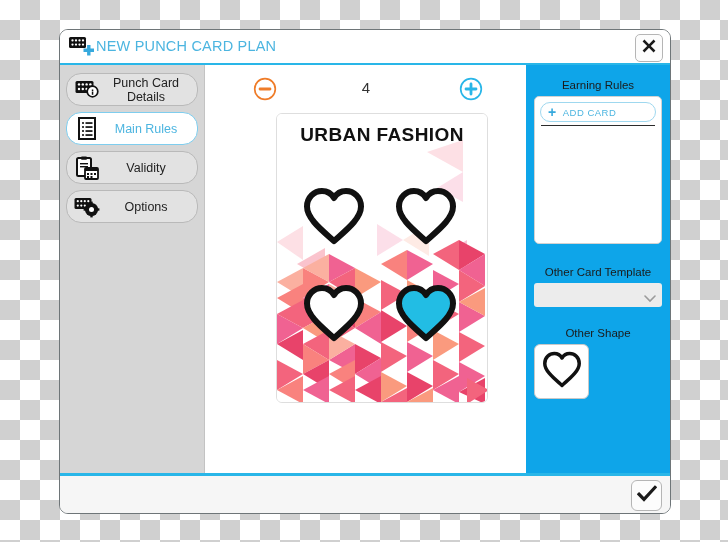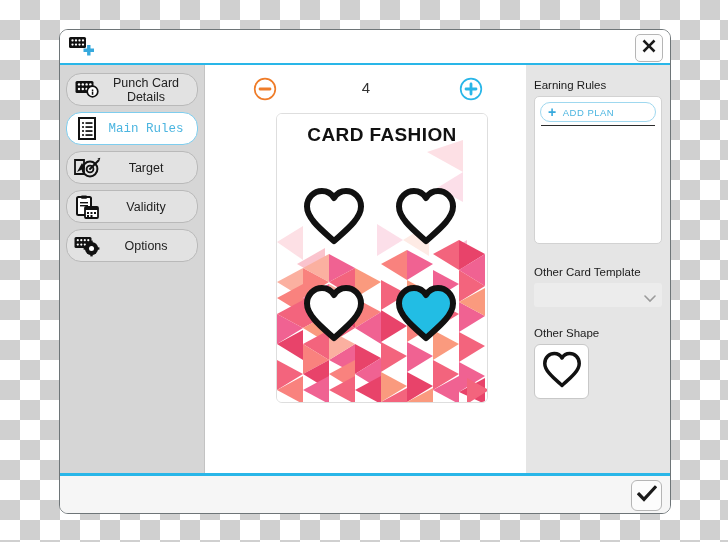--- a/index.html
+++ b/index.html
@@ -82,21 +82,20 @@
     border: 1px solid #b9b9b9;
     border-radius: 15px;
     box-sizing: border-box;
     display: flex;
     align-items: center;
     cursor: pointer;
   }
   .side-item.selected {
     background: #ffffff;
     border: 1px solid #7ecdee;
-    font-family: Liberation Mono, monospace;
   }
   .side-ico {
     width: 30px; height: 24px;
     margin-left: 6px;
     flex: 0 0 auto;
     display: flex; align-items: center; justify-content: center;
   }
   .side-label {
     flex: 1;
     text-align: center;
@@ -171,23 +170,24 @@
   .hs1 { left: 26px; top: 73px; }
   .hs2 { left: 118px; top: 73px; }
   .hs3 { left: 26px; top: 170px; }
   .hs4 { left: 118px; top: 170px; }
 
   
   .right {
     position: absolute;
     left: 466px; top: 35px;
     width: 146px; height: 408px;
-    background: #e5e5e5;
+    background: #0ea5e9;
     box-sizing: border-box;
     padding: 14px 10px 0 8px;
+    text-align: center;
   }
   .field-label {
     font-size: 11.5px;
     color: #1b1b1b;
     margin-bottom: 5px;
   }
   .rules-box {
     height: 148px;
     background: #ffffff;
     border: 1px solid #d2d2d2;
@@ -284,20 +284,21 @@
           <circle cx="11.5" cy="5.4" r="1.15"></circle>
             <circle cx="15" cy="5.4" r="1.15"></circle>
           <circle cx="4.5" cy="9.6" r="1.15"></circle>
             <circle cx="8" cy="9.6" r="1.15"></circle>
           <circle cx="11.5" cy="9.6" r="1.15"></circle>
             <circle cx="15" cy="9.6" r="1.15"></circle>
         </g>
         <path d="M15.5 13.5h3.6v-3.6h3.4v3.6h3.6v3.4h-3.6v3.6h-3.4v-3.6h-3.6z" fill="#36a9dd"></path>
       </svg>
     </span>
+    <span class="title-text">NEW PUNCH CARD PLAN</span>
     <div class="close-btn">
       <span>
         <svg width="16" height="16" viewBox="0 0 16 16">
           <path d="M3.4 1.6L8 6.2l4.6-4.6 1.8 1.8L9.8 8l4.6 4.6-1.8 1.8L8 9.8l-4.6 4.6-1.8-1.8L6.2 8 1.6 3.4z" fill="#1a1a1a"></path>
         </svg>
       </span>
     </div>
   </div>
 
   <div class="sidebar">
@@ -335,34 +336,20 @@
             <circle cx="5" cy="14" r="1.1"></circle>
               <rect x="7.5" y="13.2" width="7" height="1.7"></rect>
             <circle cx="5" cy="18" r="1.1"></circle>
               <rect x="7.5" y="17.2" width="7" height="1.7"></rect>
           </g>
         </svg>
       </span>
       <span class="side-label">Main Rules</span>
     </div>
 
-    <div class="side-item">
-      <span class="side-ico">
-        <svg width="28" height="22" viewBox="0 0 28 22">
-          <path d="M1 3h9v14H1z" fill="none" stroke="#111" stroke-width="1.8"></path>
-          <path d="M3 15l5-9 3 5" fill="#111"></path>
-          <circle cx="16" cy="12" r="7.4" fill="none" stroke="#111" stroke-width="2"></circle>
-          <circle cx="16" cy="12" r="3.4" fill="none" stroke="#111" stroke-width="1.8"></circle>
-          <circle cx="16" cy="12" r="1" fill="#111"></circle>
-          <path d="M16 12L25 3" stroke="#111" stroke-width="2" fill="none"></path>
-          <path d="M23.5 1.5l2.8-.8-.8 2.8z" fill="#111"></path>
-        </svg>
-      </span>
-      <span class="side-label">Target</span>
-    </div>
 
     <div class="side-item">
       <span class="side-ico">
         <svg width="26" height="24" viewBox="0 0 26 24">
           <rect x="2" y="2" width="14" height="18" rx="1.5" fill="#fff" stroke="#111" stroke-width="2"></rect>
           <rect x="6" y="0.5" width="6" height="3.2" rx="1" fill="#111"></rect>
           <g fill="#111">
             <rect x="5" y="7" width="8" height="1.4"></rect>
             <rect x="5" y="10" width="8" height="1.4"></rect>
           </g>
@@ -503,21 +490,21 @@
           <polygon points="52,276 78,262 78,290" fill="#f3647d"></polygon>
           <polygon points="78,276 104,262 104,290" fill="#e8436a"></polygon>
           <polygon points="104,288 130,274 130,290" fill="#f3647d"></polygon>
           <polygon points="130,288 156,274 156,290" fill="#fa9a7e"></polygon>
           <polygon points="156,276 182,262 182,290" fill="#f06292"></polygon>
           <polygon points="182,278 208,264 208,290" fill="#e8436a"></polygon>
           <polygon points="190,264 212,276 190,290" fill="#f3647d"></polygon>
         </g>
       </svg>
 
-      <div class="card-brand">CARD FASHION</div>
+      <div class="card-brand">URBAN FASHION</div>
 
       <span class="heart-slot hs1">
         <svg width="62" height="58" viewBox="0 0 62 58">
           <path d="M31 54C20 44 4 32 4 19.5 4 10.5 11 4 19 4c5 0 9.5 2.8 12 7 2.5-4.2 7-7 12-7 8 0 15 6.5 15 15.5C58 32 42 44 31 54z" fill="#ffffff" stroke="#111111" stroke-width="6" stroke-linejoin="round"></path>
         </svg>
       </span>
       <span class="heart-slot hs2">
         <svg width="62" height="58" viewBox="0 0 62 58">
           <path d="M31 54C20 44 4 32 4 19.5 4 10.5 11 4 19 4c5 0 9.5 2.8 12 7 2.5-4.2 7-7 12-7 8 0 15 6.5 15 15.5C58 32 42 44 31 54z" fill="#ffffff" stroke="#111111" stroke-width="6" stroke-linejoin="round"></path>
         </svg>
@@ -535,21 +522,21 @@
     </div>
   </div>
 
   <div class="right">
 
     <div class="field-label">Earning Rules</div>
 
     <div class="rules-box">
       <div class="add-item">
         <span class="add-plus">+</span>
-        <span>ADD PLAN</span>
+        <span>ADD CARD</span>
       </div>
       <div class="rules-divider"></div>
     </div>
 
     <div class="gap-a"></div>
 
     <div class="field-label">Other Card Template</div>
     <div class="select-box">
       <span></span>
       <span class="chev">

